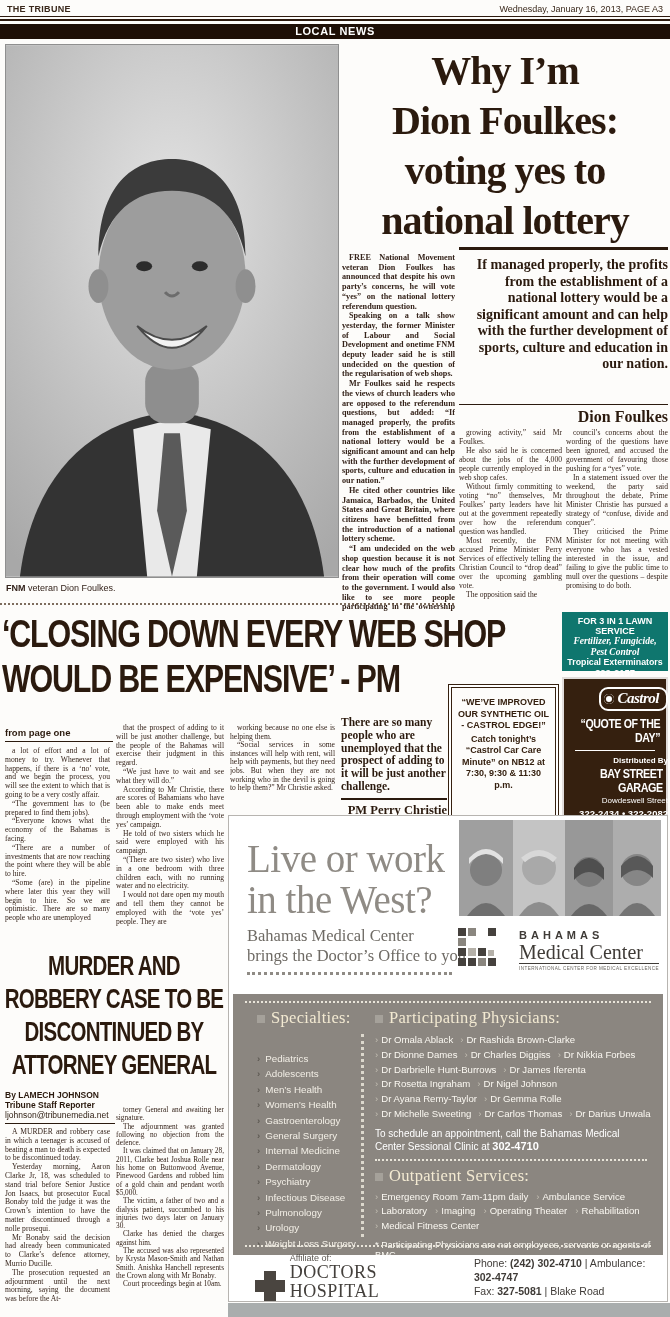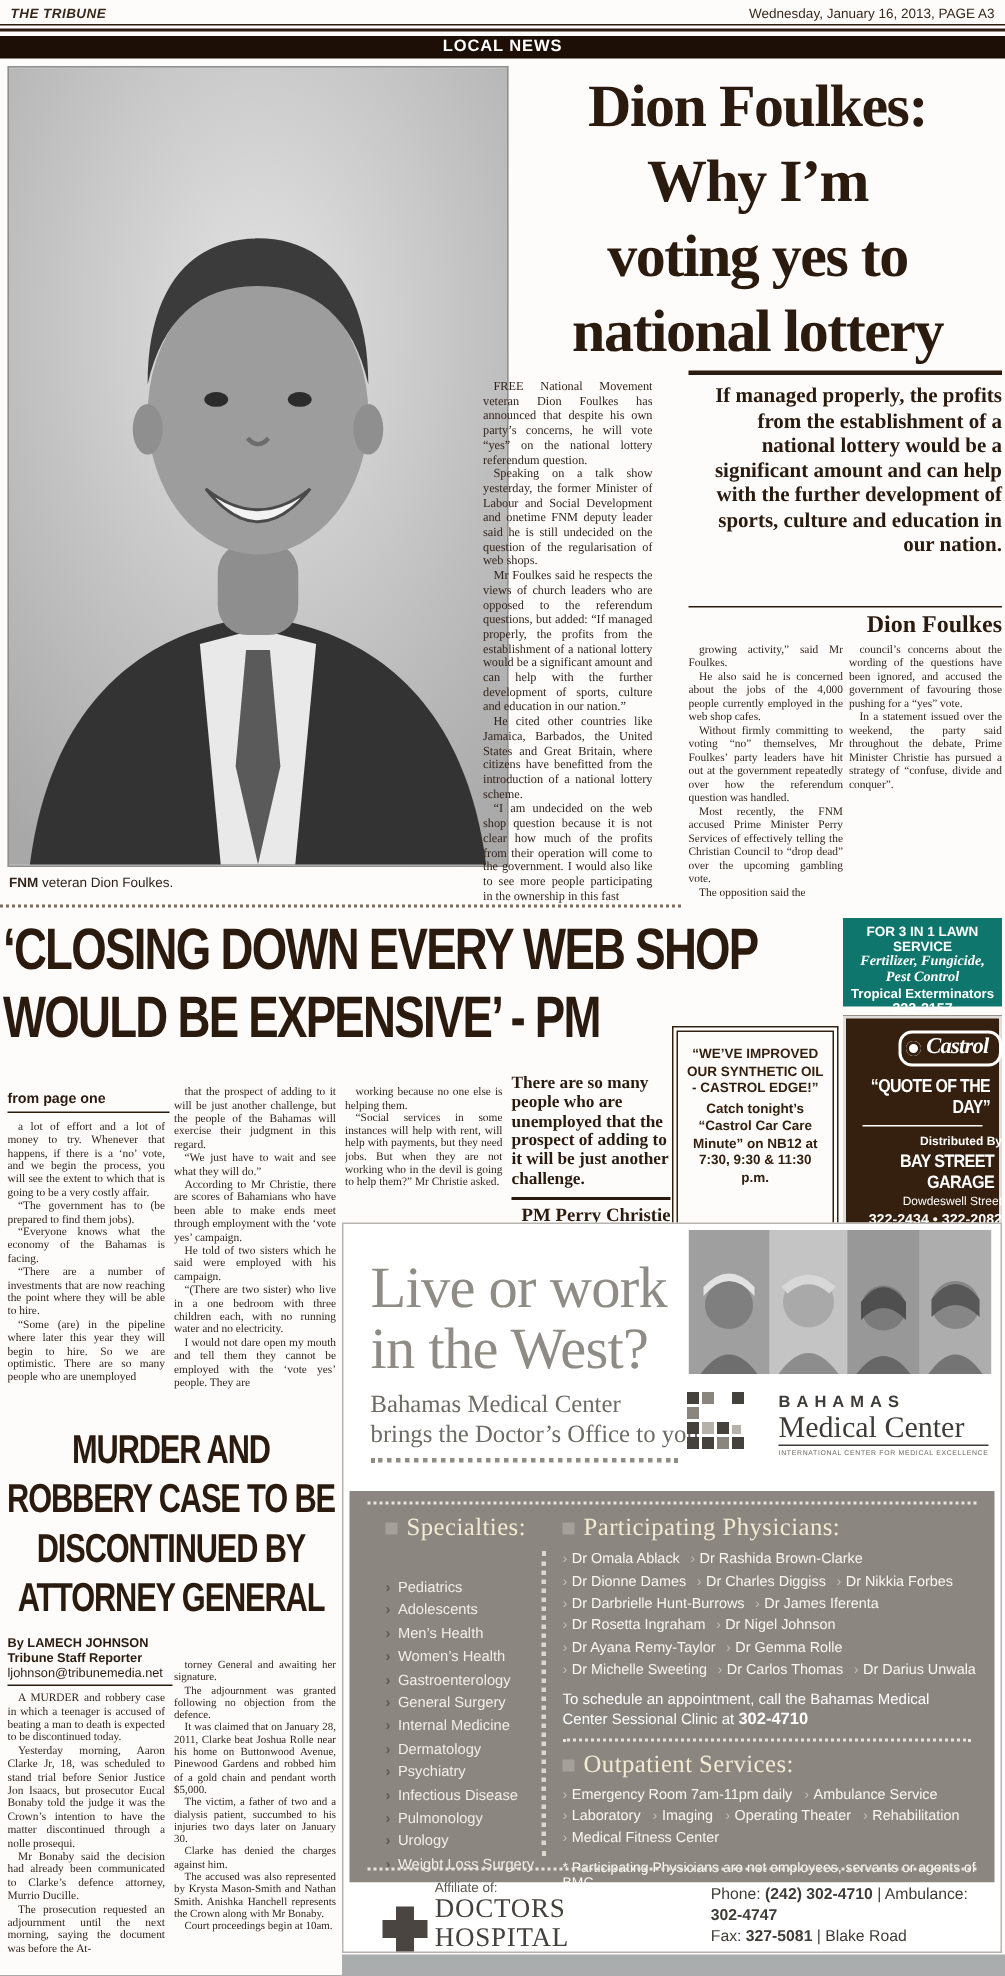--- a/index.html
+++ b/index.html
@@ -2,38 +2,38 @@
 <html><head>
 <meta charset="utf-8">
 <style>
   * { margin:0; padding:0; box-sizing:border-box; }
   html,body { background:#6e6e6e; }
   #paper{ position:relative; width:670px; height:1317px; margin:0 auto; background:#fdfcfa;
           font-family:"Liberation Serif", serif; color:#2f1d12; overflow:hidden; }
   .abs{ position:absolute; }
 
   
-  .masthead{ top:4px; left:7px; font-family:"Liberation Sans",sans-serif; font-weight:bold; font-size:9px; color:#3a281b; letter-spacing:.3px;font-style:italic;}
+  .masthead{ top:4px; left:7px; font-family:"Liberation Sans",sans-serif; font-weight:bold; font-size:9px; color:#3a281b; letter-spacing:.3px;}
   .dateline{ top:4px; right:7px; font-family:"Liberation Sans",sans-serif; font-size:9px; color:#3a281b;}
   .header-rule{ top:16px; left:0; width:670px; height:5px; border-top:1px solid #2d1a0e; border-bottom:2px solid #2d1a0e;}
   .banner{ top:24px; left:0; width:670px; height:15px; background:#1e0f06; color:#fff; text-align:center;
            font-family:"Liberation Sans",sans-serif; font-weight:bold; font-size:11px; line-height:15px; letter-spacing:.6px;}
 
   
   .photo{ top:44px; left:5px; width:334px; height:534px; border:1px solid #8f8f8f; background:#c9c9c9; overflow:hidden;}
   .photo svg{ display:block; width:100%; height:100%; }
   .caption{ top:583px; left:6px; width:330px; font-family:"Liberation Sans",sans-serif; font-size:9px; color:#33221a;}
   .caption b{ font-weight:bold; }
   .dot-rule-left{ top:603px; left:0; width:454px; border-top:2px dotted #7d6c5d;}
 
   .lead-hl{ top:46px; left:340px; width:330px; text-align:center; font-weight:bold; font-size:40px; line-height:50px;
             letter-spacing:-1px; color:#2b1a0e;}
   .bodycol{ text-align:justify; color:#35231a;}
   .bodycol p{ text-indent:7px; }
-  .lead-c1{ top:253px; left:322px; width:113px; height:360px; font-size:8.2px; line-height:9.7px; overflow:hidden;}
+  .lead-c1{ top:253px; left:342px; width:113px; height:360px; font-size:8.2px; line-height:9.7px; overflow:hidden;font-weight:bold;}
   .lead-q{ top:247px; left:459px; width:209px; border-top:3px solid #2b1a0e; padding-top:7px;
            font-weight:bold; font-size:14px; line-height:16.5px; text-align:right; color:#2b1a0e;}
   .lead-q-rule{ top:404px; left:459px; width:209px; border-top:1px solid #2b1a0e;}
   .lead-q-attrib{ top:408px; left:459px; width:209px; text-align:right; font-weight:bold; font-size:16px; color:#2b1a0e;}
   .lead-cA{ top:428px; left:459px; width:103px; height:185px; font-size:7.6px; line-height:9px; overflow:hidden;}
   .lead-cB{ top:428px; left:566px; width:102px; height:185px; font-size:7.6px; line-height:9px; overflow:hidden;}
 
   
   .ad-lawn{ top:612px; left:562px; width:106px; height:59px; background:#0f766e; color:#fff; text-align:center; padding-top:4px;}
   .ad-lawn .l1{ font-family:"Liberation Sans",sans-serif; font-weight:bold; font-size:9px;}
@@ -157,22 +157,22 @@
       <path d="M160 248 Q167 256 174 248" stroke="#6c6c6c" stroke-width="3" fill="none"></path>
       <path d="M132 282 Q167 310 202 282 Q167 326 132 282 Z" fill="#f2f2f2" stroke="#4a4a4a" stroke-width="2"></path>
     </svg>
   </div>
   <div class="abs caption">
     <b>FNM</b><span> veteran Dion Foulkes.</span>
   </div>
   <div class="abs dot-rule-left"></div>
 
   <div class="abs lead-hl">
+      <div>Why I’m</div>
       <div>Dion Foulkes:</div>
-      <div>Why I’m</div>
       <div>voting yes to</div>
       <div>national lottery</div>
     </div>
   <div class="abs bodycol lead-c1">
       <p>FREE National Movement veteran Dion Foulkes has announced that despite his own party’s concerns, he will vote “yes” on the national lottery referendum question.</p>
       <p>Speaking on a talk show yesterday, the former Minister of Labour and Social Development and onetime FNM deputy leader said he is still undecided on the question of the regularisation of web shops.</p>
       <p>Mr Foulkes said he respects the views of church leaders who are opposed to the referendum questions, but added: “If managed properly, the profits from the establishment of a national lottery would be a significant amount and can help with the further development of sports, culture and education in our nation.”</p>
       <p>He cited other countries like Jamaica, Barbados, the United States and Great Britain, where citizens have benefitted from the introduction of a national lottery scheme.</p>
       <p>“I am undecided on the web shop question because it is not clear how much of the profits from their operation will come to the government. I would also like to see more people participating in the ownership in this fast</p>
     </div>
@@ -182,20 +182,21 @@
   <div class="abs bodycol lead-cA">
       <p>growing activity,” said Mr Foulkes.</p>
       <p>He also said he is concerned about the jobs of the 4,000 people currently employed in the web shop cafes.</p>
       <p>Without firmly committing to voting “no” themselves, Mr Foulkes’ party leaders have hit out at the government repeatedly over how the referendum question was handled.</p>
       <p>Most recently, the FNM accused Prime Minister Perry Services of effectively telling the Christian Council to “drop dead” over the upcoming gambling vote.</p>
       <p>The opposition said the</p>
     </div>
   <div class="abs bodycol lead-cB">
       <p>council’s concerns about the wording of the questions have been ignored, and accused the government of favouring those pushing for a “yes” vote.</p>
       <p>In a statement issued over the weekend, the party said throughout the debate, Prime Minister Christie has pursued a strategy of “confuse, divide and conquer”.</p>
+      <p>They criticised the Prime Minister for not meeting with everyone who has a vested interested in the issue, and failing to give the public time to mull over the questions – despite promising to do both.</p>
     </div>
 
   <div class="abs ad-lawn">
     <div class="l1">FOR 3 IN 1 LAWN SERVICE</div>
     <div class="l2">Fertilizer, Fungicide,</div>
     <div class="l3">Pest Control</div>
     <div class="l4">Tropical Exterminators</div>
     <div class="l5">322-2157</div>
   </div>
 

